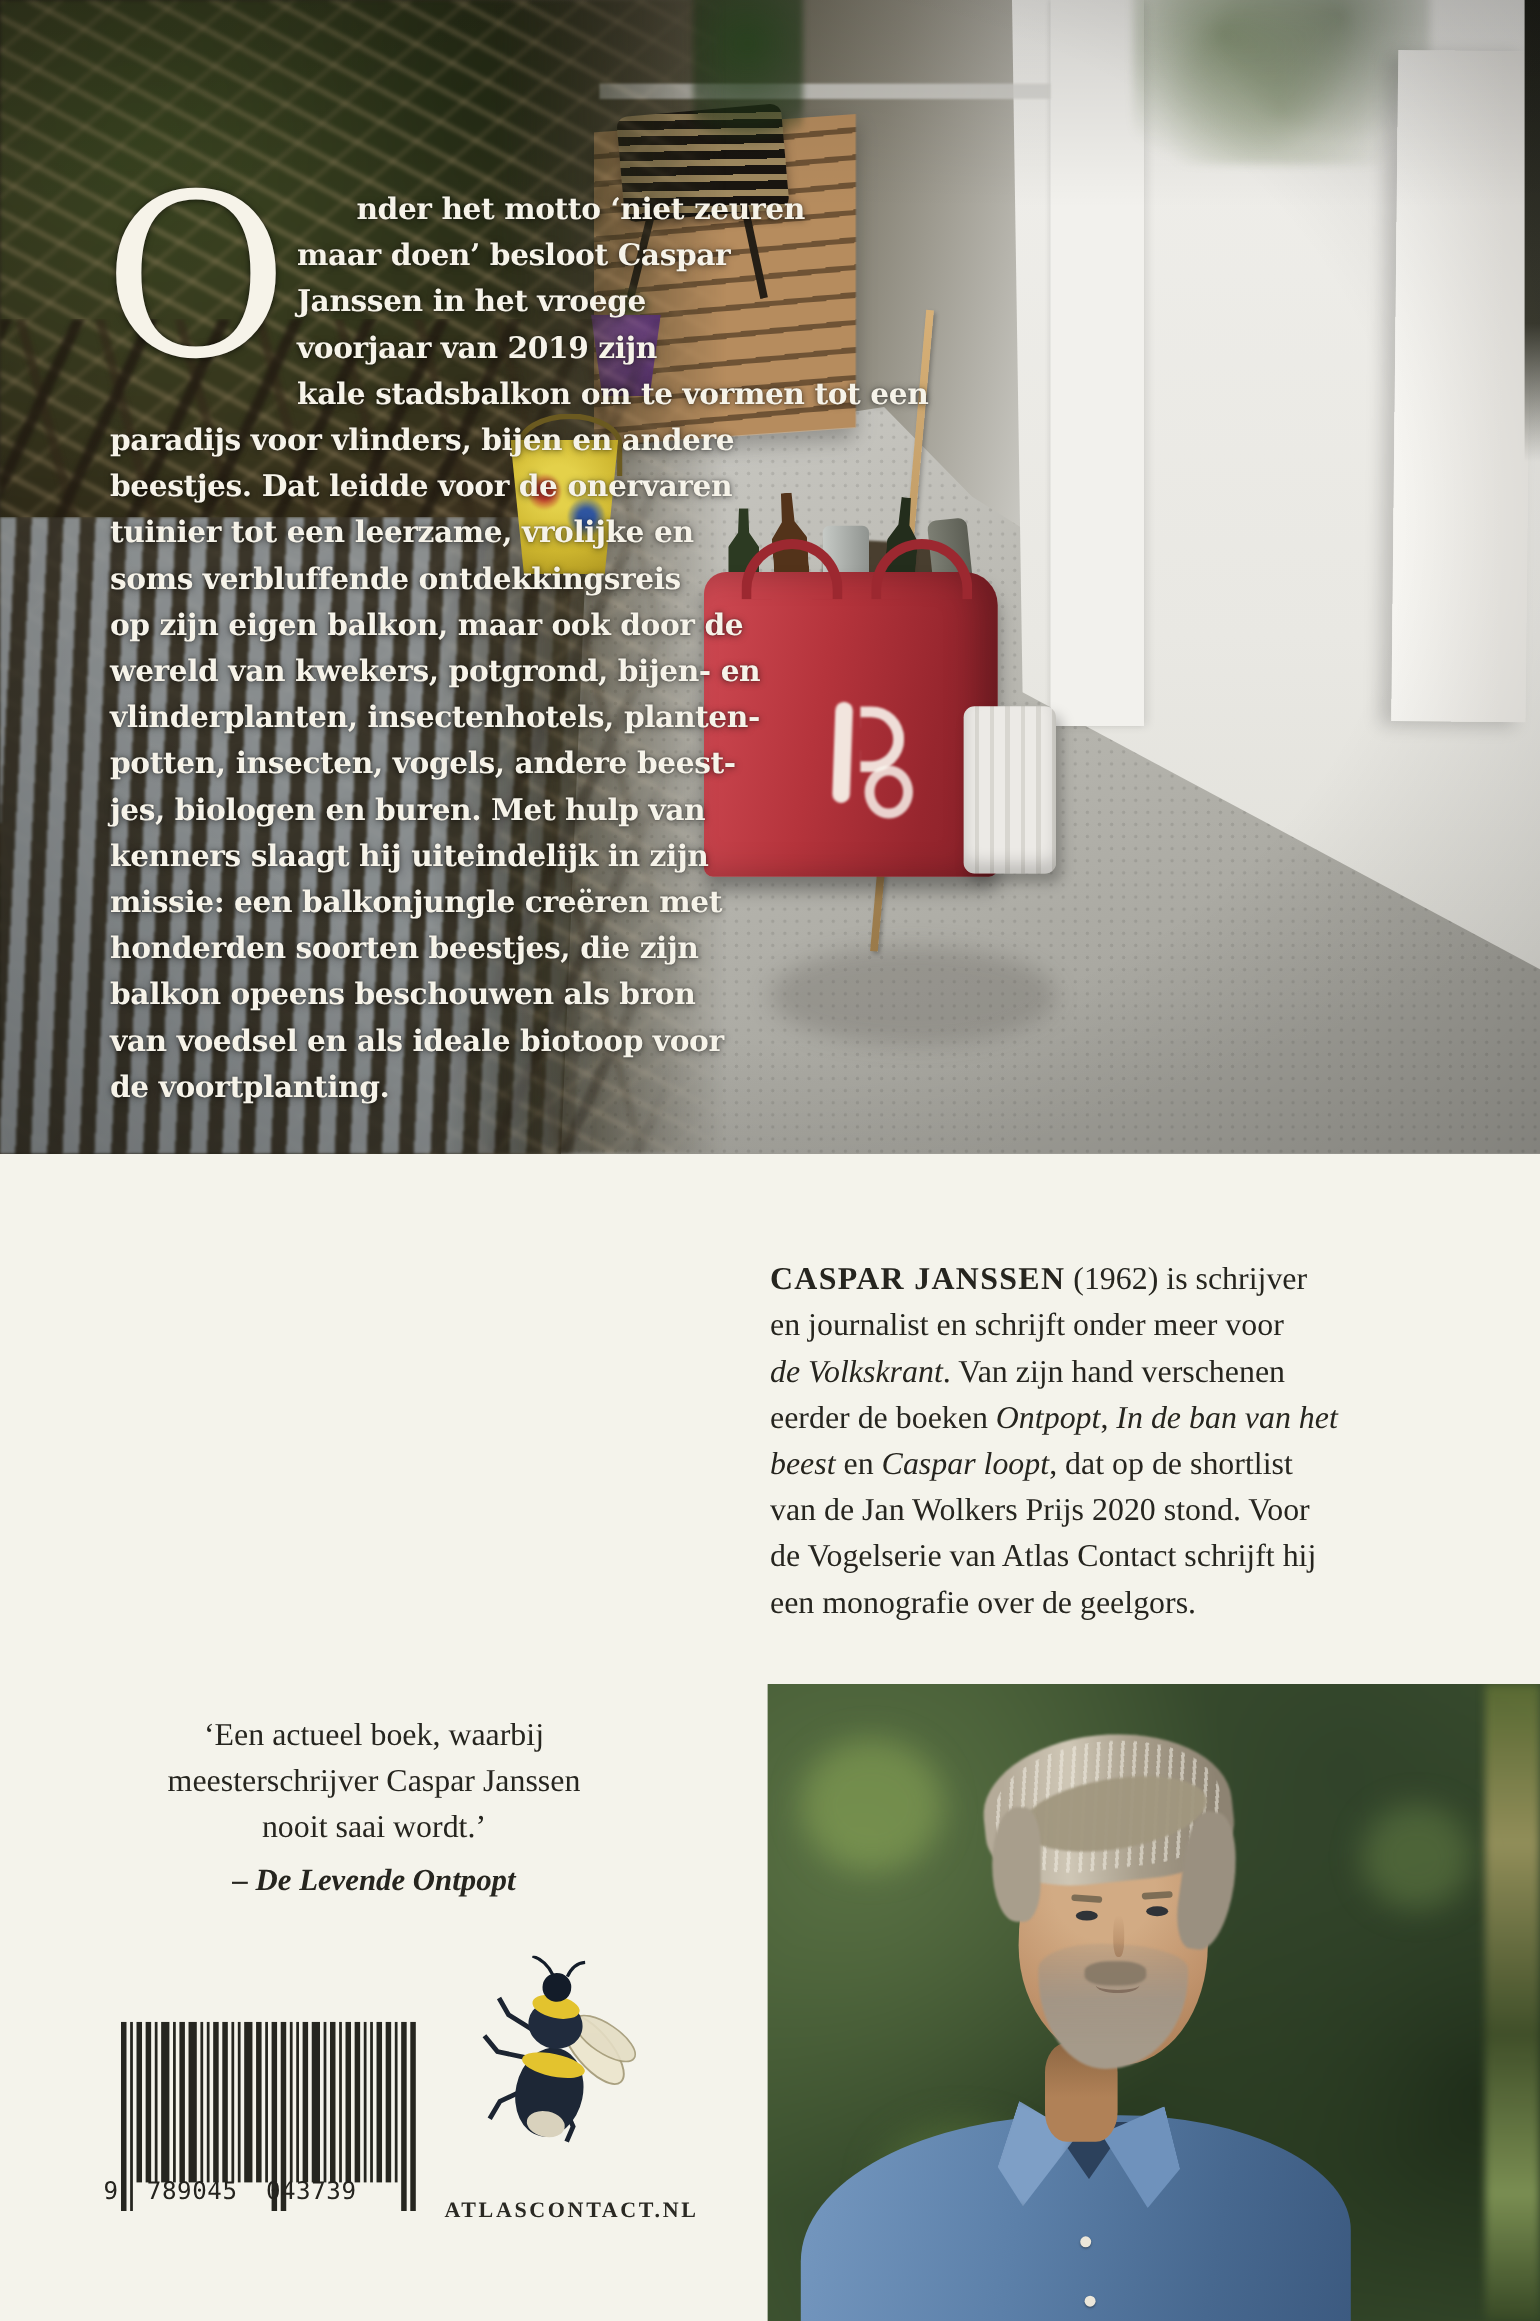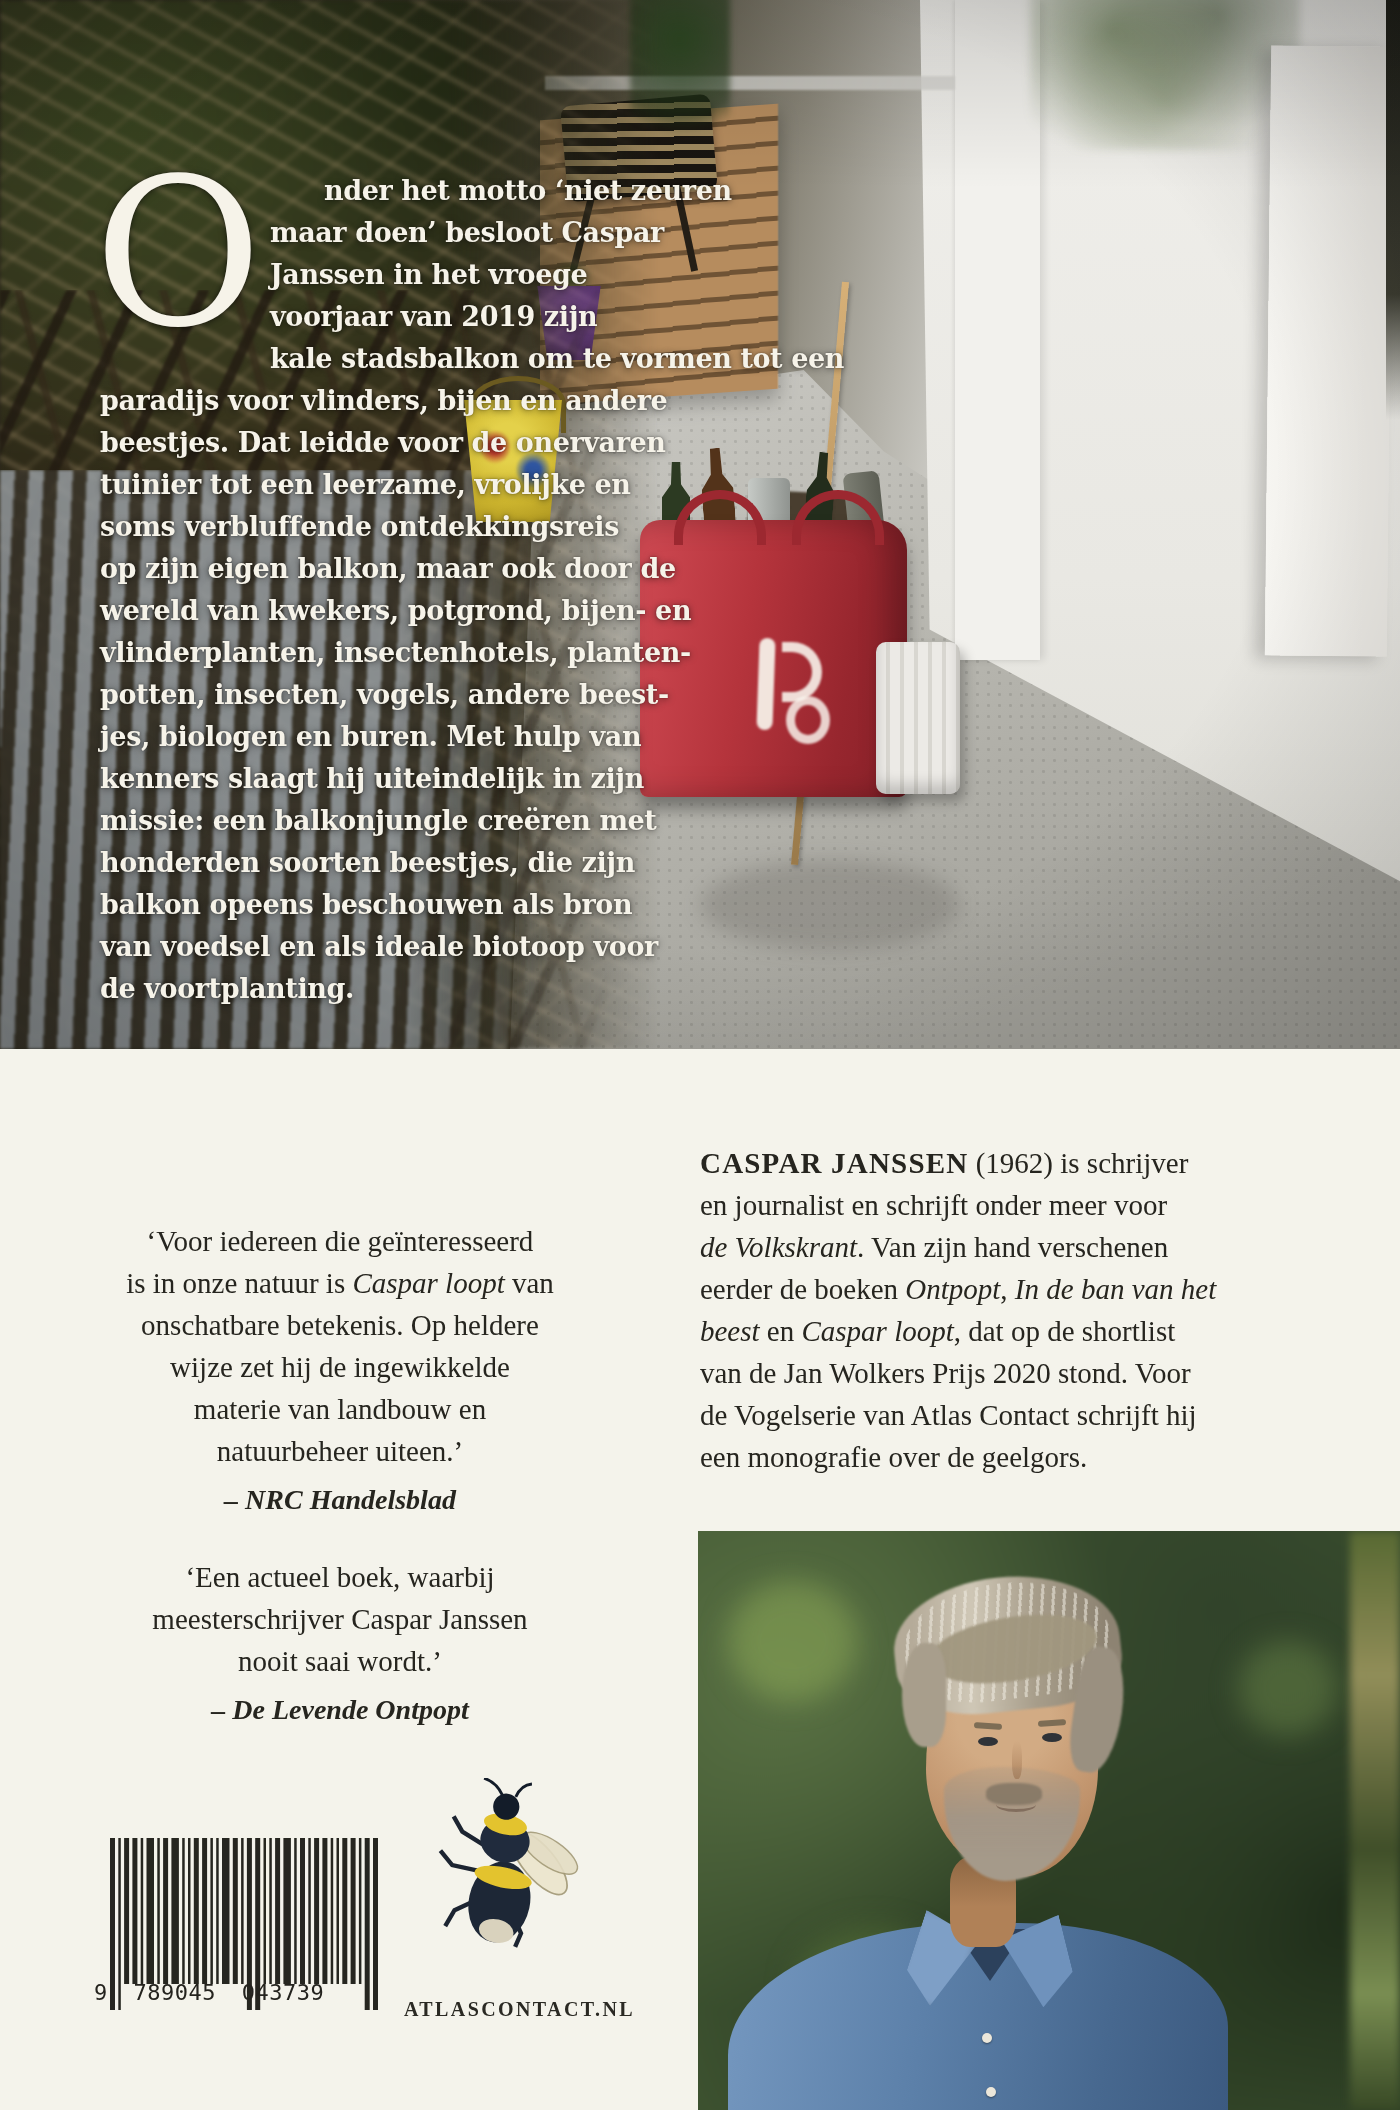--- a/index.html
+++ b/index.html
@@ -231,22 +231,20 @@
       <div class="p-bag-logo3"></div>
     </div>
     <div class="p-radiator"></div>
     <div class="p-vignette"></div>
 
     <div class="blurb">
       <span class="dropcap">O</span><span>nder het motto ‘niet zeuren<br>maar doen’ besloot Caspar<br>Janssen in het vroege<br>voorjaar van 2019 zijn<br>kale stadsbalkon om te vormen tot een<br>paradijs voor vlinders, bijen en andere<br>beestjes. Dat leidde voor de onervaren<br>tuinier tot een leerzame, vrolijke en<br>soms verbluffende ontdekkingsreis<br>op zijn eigen balkon, maar ook door de<br>wereld van kwekers, potgrond, bijen- en<br>vlinderplanten, insectenhotels, planten-<br>potten, insecten, vogels, andere beest-<br>jes, biologen en buren. Met hulp van<br>kenners slaagt hij uiteindelijk in zijn<br>missie: een balkonjungle creëren met<br>honderden soorten beestjes, die zijn<br>balkon opeens beschouwen als bron<br>van voedsel en als ideale biotoop voor<br>de voortplanting.</span>
     </div>
   </div>
 
-  <div class="abs review-quote">‘Voor iedereen die geïnteresseerd<br>is in onze natuur is <i>Caspar loopt</i> van<br>onschatbare betekenis. Op heldere<br>wijze zet hij de ingewikkelde<br>materie van landbouw en<br>natuurbeheer uiteen.’</div>
-  <div class="abs review-source review-source1">– NRC Handelsblad</div>
   <div class="abs review-quote review-quote2">‘Een actueel boek, waarbij<br>meesterschrijver Caspar Janssen<br>nooit saai wordt.’</div>
   <div class="abs review-source review-source2">– De Levende Ontpopt</div>
 
   <div class="abs bio"><b>CASPAR JANSSEN</b> (1962) is schrijver<br>en journalist en schrijft onder meer voor<br><i>de Volkskrant</i>. Van zijn hand verschenen<br>eerder de boeken <i>Ontpopt</i>, <i>In de ban van het</i><br><i>beest</i> en <i>Caspar loopt</i>, dat op de shortlist<br>van de Jan Wolkers Prijs 2020 stond. Voor<br>de Vogelserie van Atlas Contact schrijft hij<br>een monografie over de geelgors.</div>
 
   <div class="abs barcode">
     <svg id="barcode-svg" width="282" height="176" viewBox="0 0 282 176">
         <rect x="2.0" y="0" width="5.0" height="172" fill="#262620"></rect>
         <rect x="10.3" y="0" width="2.5" height="172" fill="#262620"></rect>
         <rect x="16.1" y="0" width="5.0" height="146" fill="#262620"></rect>

